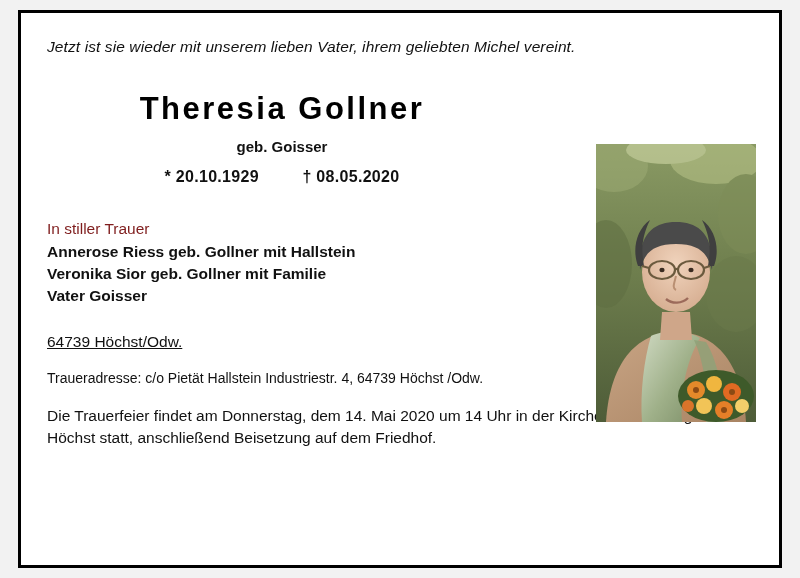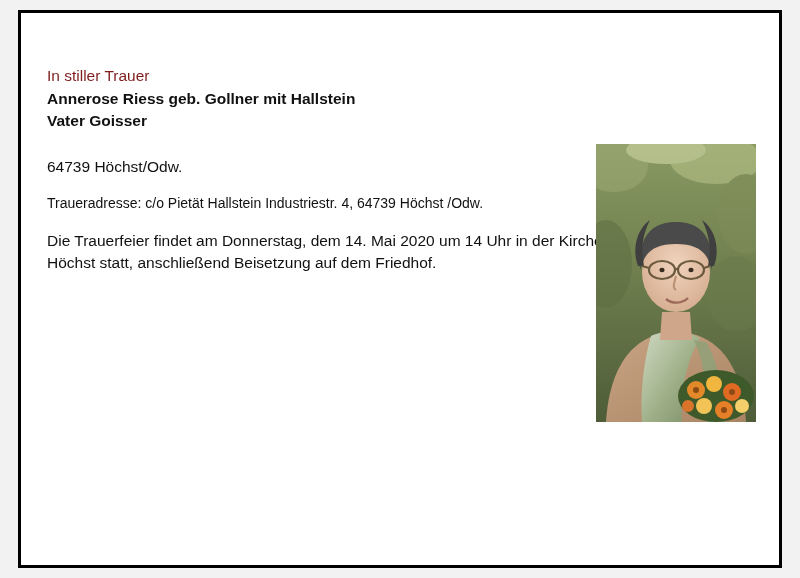--- a/index.html
+++ b/index.html
@@ -95,20 +95,21 @@
   .mourner {
     font-size: 15.5px;
     font-weight: bold;
     color: #111;
     line-height: 1.42;
   }
   .place {
     font-size: 15.5px;
     color: #111;
     margin: 26px 0 0 0;
+    text-decoration: underline;
   }
   .address {
     font-size: 14px;
     color: #111;
     margin: 19px 0 0 0;
   }
   .service {
     font-size: 15.5px;
     color: #111;
     margin: 19px 0 0 0;
@@ -127,26 +128,37 @@
   }
   .photo svg { display: block; }
 </style>
 </head>
 <body>
 
 <div class="page">
   <div class="notice-card">
     <div class="inner">
 
-
-
+      <div class="epitaph">Jetzt ist sie wieder mit unserem lieben Vater, ihrem geliebten Michel vereint.</div>
+
+
+      <div class="name-block">
+        <div class="name">Theresia  Gollner</div>
+        <div class="maiden">geb. Goisser</div>
+        <div class="dates">
+          <span>* 20.10.1929</span>
+          <span class="sep"></span>
+          <span>† 08.05.2020</span>
+        </div>
+      </div>
 
       <div class="mourners">
         <div class="mourners-title">In stiller Trauer</div>
         <div class="mourner">Annerose Riess geb. Gollner mit Hallstein</div>
+        <div class="mourner">Veronika Sior geb. Gollner mit Familie</div>
         <div class="mourner">Vater Goisser</div>
       </div>
 
       <div class="place">64739 Höchst/Odw.</div>
       <div class="address">Traueradresse: c/o Pietät Hallstein Industriestr. 4, 64739 Höchst /Odw.</div>
       <div class="service">Die Trauerfeier findet am Donnerstag, dem 14. Mai 2020 um 14 Uhr in der Kirche Christ-König zu Höchst statt, anschließend Beisetzung auf dem Friedhof.</div>
 
       <div class="photo">
         <svg width="160" height="278" viewBox="0 0 160 278" xmlns="http://www.w3.org/2000/svg">
           <defs>

